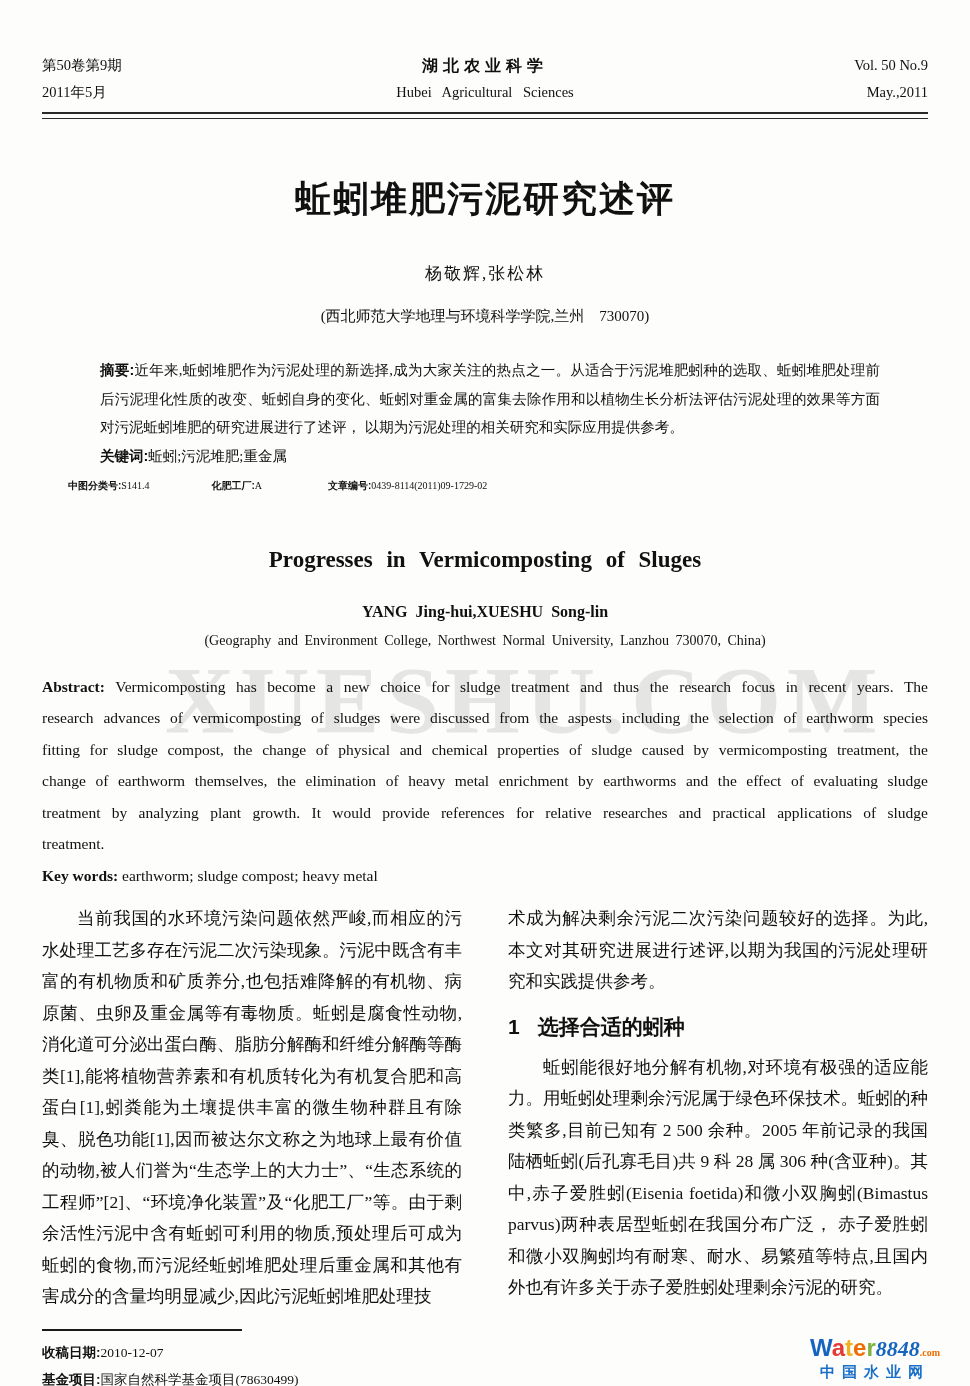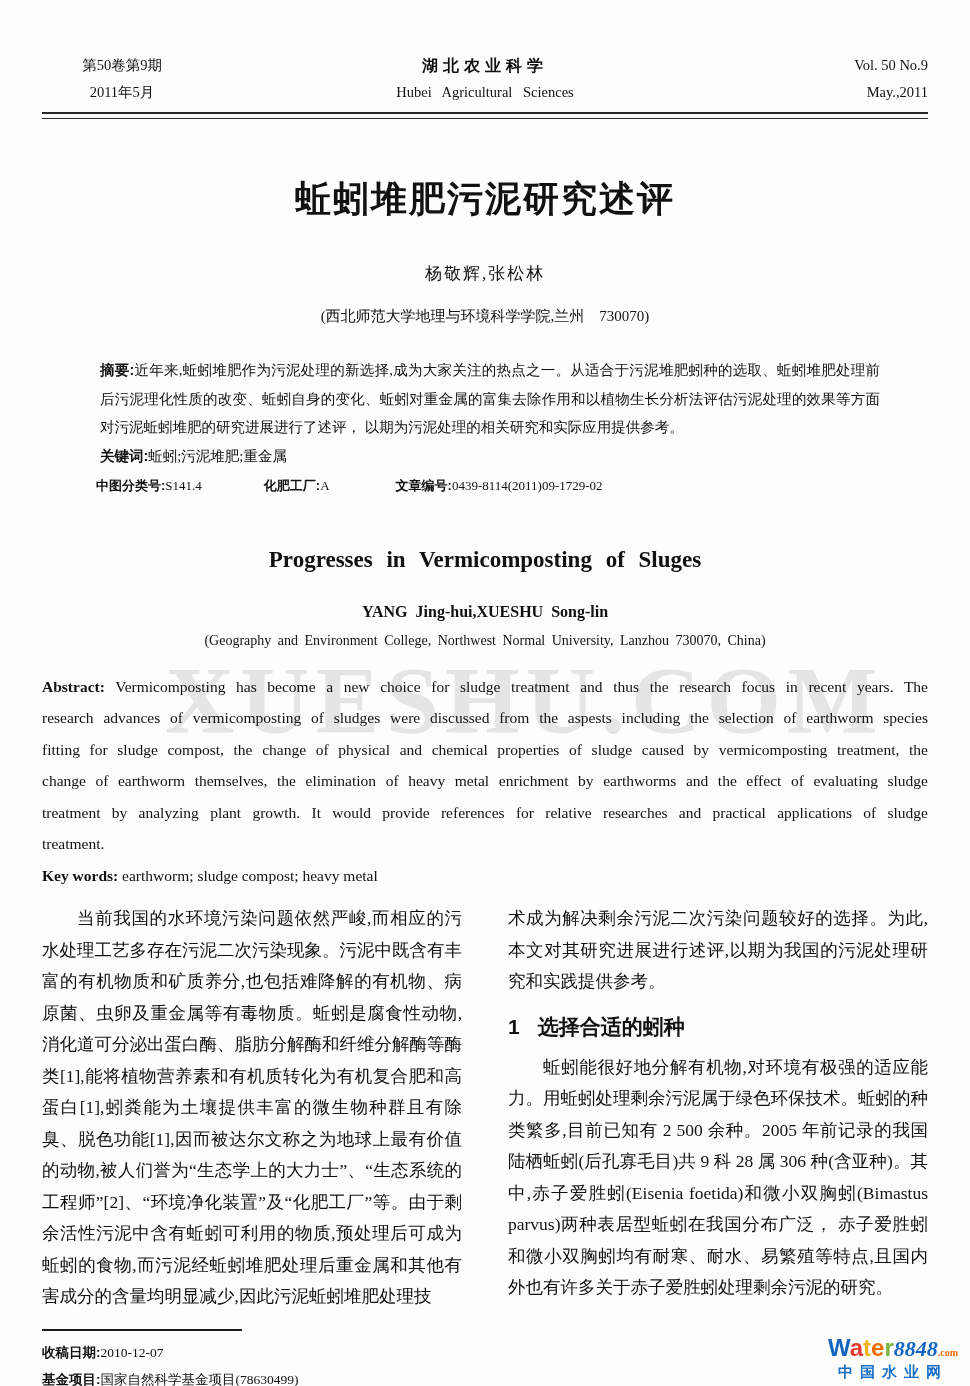--- a/index.html
+++ b/index.html
@@ -21,35 +21,35 @@
     top:645px;left:165px;
     font-size:96px;font-weight:bold;
     color:rgba(60,60,60,0.12);
     letter-spacing:6px;
     font-family:"Liberation Serif","DejaVu Serif",serif;
     white-space:nowrap;
     user-select:none;
   }
   
   .jheader{display:flex;justify-content:space-between;align-items:flex-start;font-size:14.5px;line-height:27px;}
-  .jh-left{text-align:center;min-width:160px;}
+  .jh-left{text-align:left;min-width:160px;}
   .jh-center{text-align:center;flex:1;}
   .jh-center .cn{font-size:16px;letter-spacing:5px;font-weight:bold;font-family:"Liberation Sans","DejaVu Sans",sans-serif;}
   .jh-center .en{word-spacing:7px;}
   .jh-right{text-align:right;min-width:160px;}
   .jh-rule{margin-top:6px;height:4px;border-top:2.5px solid #2a2a2a;border-bottom:1px solid #2a2a2a;}
   
   .title-cn{margin-top:56px;text-align:center;font-size:36px;font-weight:bold;letter-spacing:2px;}
   .authors-cn{margin-top:38px;text-align:center;font-size:17px;letter-spacing:2px;}
   .affil-cn{margin-top:22px;text-align:center;font-size:15px;}
   
   .abs-block{margin:30px 48px 0 58px;font-size:14.5px;line-height:28.5px;text-align:justify;}
   .abs-block .lbl{font-weight:bold;font-family:"Liberation Sans","DejaVu Sans",sans-serif;}
   .kw-line{margin:0 48px 0 58px;font-size:14.5px;line-height:28.5px;}
-  .clc-line{margin:2px 48px 0 54px;font-size:13px;line-height:28.5px;display:flex;}
+  .clc-line{margin:2px 48px 0 26px;font-size:10px;line-height:28.5px;display:flex;}
   .clc-line .seg2{margin-left:62px;}
   .clc-line .seg3{margin-left:66px;}
   .clc-line .lbl,.kw-line .lbl{font-weight:bold;font-family:"Liberation Sans","DejaVu Sans",sans-serif;}
   
   .title-en{margin-top:46px;text-align:center;font-size:23px;font-weight:bold;word-spacing:8px;}
   .authors-en{margin-top:30px;text-align:center;font-size:16px;font-weight:bold;word-spacing:4px;}
   .affil-en{margin-top:12px;text-align:center;font-size:14px;word-spacing:3px;}
   .en-abs{margin-top:22px;font-size:15.5px;line-height:31.5px;text-align:justify;word-spacing:4px;}
   .en-abs .lbl,.en-kw .lbl{font-weight:bold;}
   .en-kw{font-size:15.5px;line-height:31.5px;}
@@ -64,21 +64,21 @@
     font-family:"Liberation Sans","DejaVu Sans",sans-serif;
     text-align:left;line-height:30px;
   }
   .sec-head .num{margin-right:18px;}
   
   .fn-sep{margin-top:16px;width:200px;border-top:2px solid #1a1a1a;}
   .footnotes{margin-top:8px;font-size:13.5px;line-height:27px;}
   .footnotes .lbl{font-weight:bold;font-family:"Liberation Sans","DejaVu Sans",sans-serif;}
   .fn-bio{padding-left:62px;text-indent:-62px;text-align:justify;}
   
-  .site-logo{position:absolute;right:12px;bottom:6px;z-index:2;text-align:center;line-height:1.1;}
+  .site-logo{position:absolute;right:30px;bottom:6px;z-index:2;text-align:center;line-height:1.1;}
   .site-logo .word{font-family:"Liberation Sans","DejaVu Sans",sans-serif;font-weight:bold;font-size:24px;}
   .site-logo .num{font-family:"Liberation Serif","DejaVu Serif",serif;font-style:italic;font-weight:bold;font-size:22px;}
   .site-logo .tld{font-size:10px;font-weight:bold;}
   .site-logo .tagline{font-family:"Liberation Sans","DejaVu Sans",sans-serif;font-weight:bold;font-size:15px;letter-spacing:7px;margin-top:2px;}
 </style>
 </head>
 <body>
 
 <div class="page">
 

